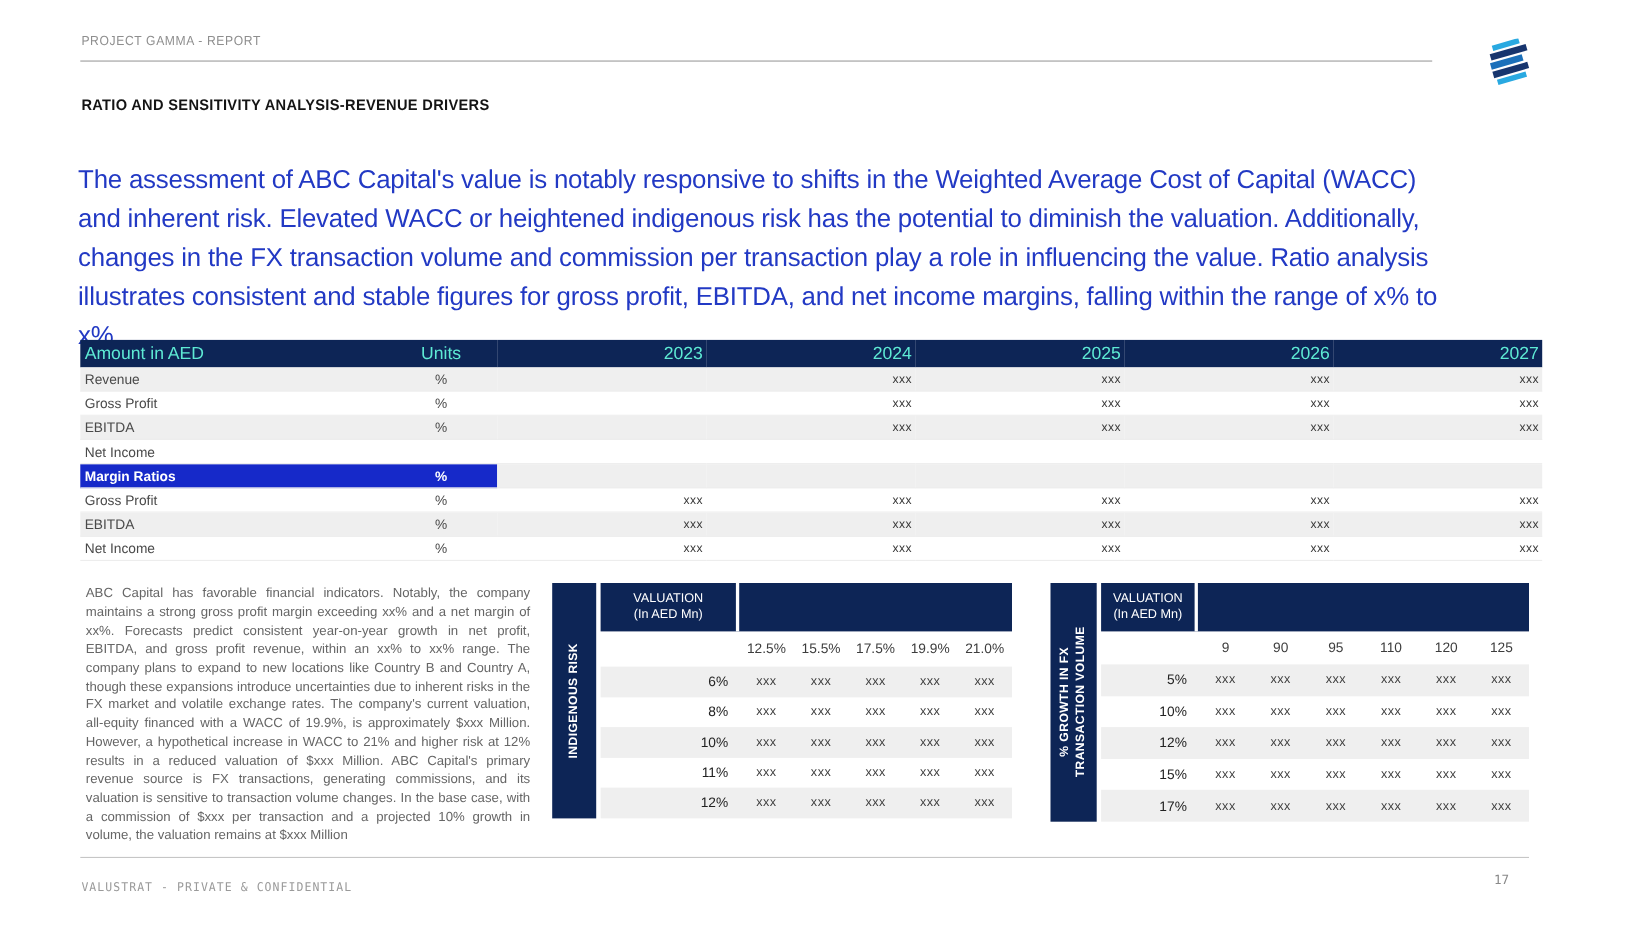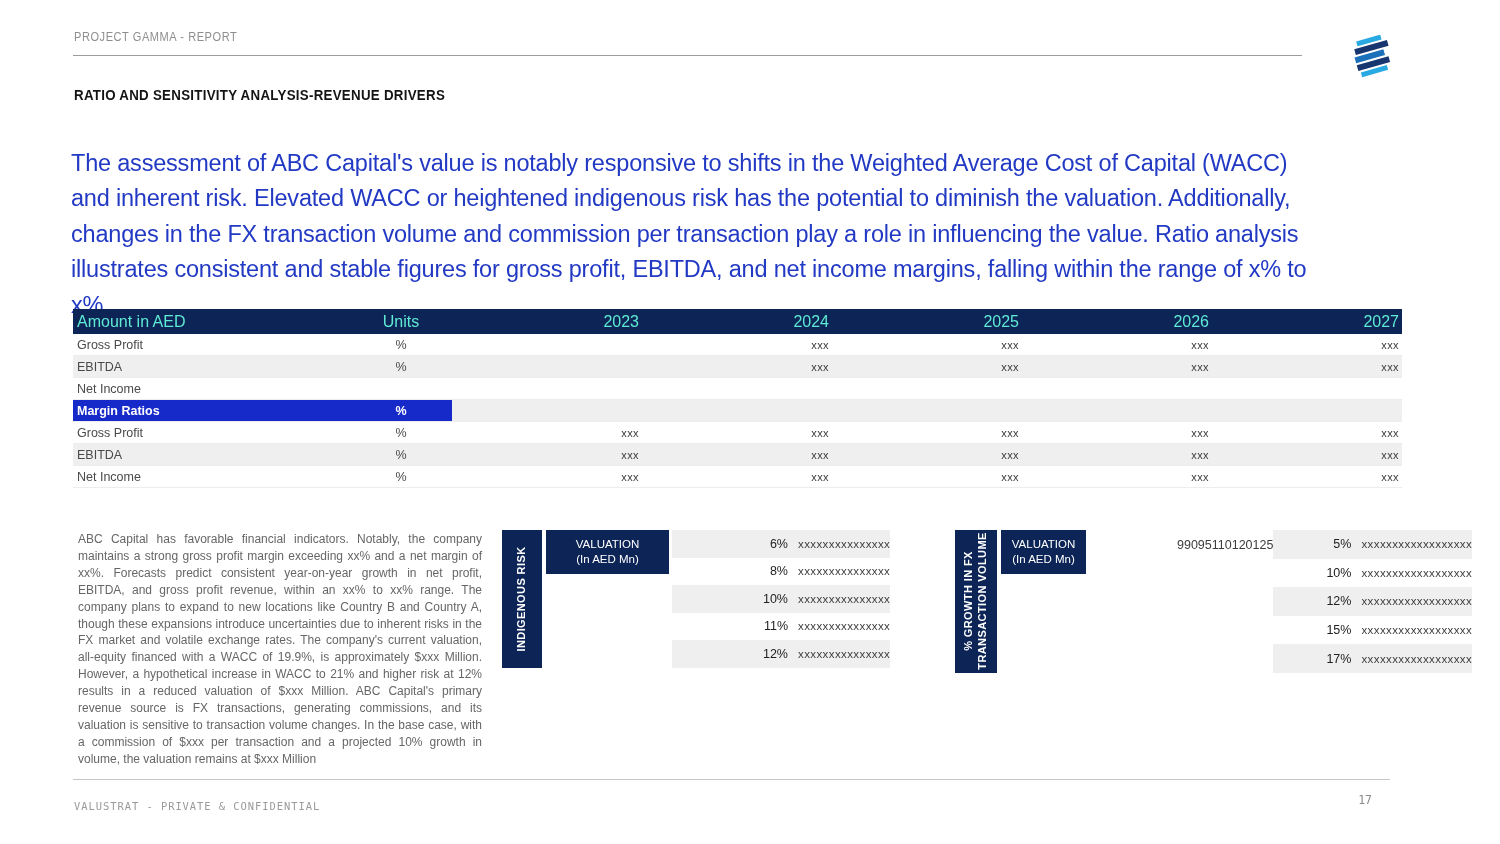--- a/index.html
+++ b/index.html
@@ -62,21 +62,21 @@
   .sens-0{left:502px;width:418px;}
   .sens-1{left:955px;width:435px;}
   .vbar{background:var(--navy);position:relative;margin-right:4px;flex:0 0 auto;}
   .sens-0 .vbar{width:40px;}
   .sens-1 .vbar{width:42px;}
   .vtext{
     position:absolute;top:50%;left:50%;transform:translate(-50%,-50%) rotate(-90deg);
     width:205px;text-align:center;color:#fff;font-size:11px;font-weight:bold;
     letter-spacing:.4px;line-height:1.25;white-space:pre-line;
   }
-  .scontent{flex:1;display:flex;}
+  .scontent{flex:1;display:flex;flex-direction:column;}
   .shead{display:flex;background:var(--navy);height:44px;color:#fff;}
   .corner{
     display:flex;flex-direction:column;justify-content:center;align-items:center;
     font-size:11.5px;line-height:1.3;border-right:3px solid #fff;box-sizing:border-box;flex:0 0 auto;
   }
   .sens-0 .corner{width:126px;}
   .sens-1 .corner{width:88px;}
   .htitle{
     flex:1;display:flex;align-items:center;justify-content:center;text-align:center;
     font-size:11.5px;line-height:1.35;padding:0 8px;
@@ -137,20 +137,29 @@
           <th class="c-label">Amount in AED</th>
           <th class="c-units">Units</th>
           <th class="c-year">2023</th>
           <th class="c-year">2024</th>
           <th class="c-year">2025</th>
           <th class="c-year">2026</th>
           <th class="c-year">2027</th>
         </tr>
       </thead>
     <tbody>
+        <tr class="shaded">
+          <td class="c-label">Revenue</td>
+          <td class="c-units">%</td>
+          <td class="c-year"></td>
+          <td class="c-year">xxx</td>
+          <td class="c-year">xxx</td>
+          <td class="c-year">xxx</td>
+          <td class="c-year">xxx</td>
+        </tr>
         <tr>
           <td class="c-label">Gross Profit</td>
           <td class="c-units">%</td>
           <td class="c-year"></td>
           <td class="c-year">xxx</td>
           <td class="c-year">xxx</td>
           <td class="c-year">xxx</td>
           <td class="c-year">xxx</td>
         </tr>
         <tr class="shaded">
@@ -216,20 +225,28 @@
     <div class="vbar">
       <div class="vtext">INDIGENOUS RISK</div>
     </div>
     <div class="scontent">
       <div class="shead">
         <div class="corner">
           <span class="corner-l1">VALUATION</span>
           <span class="corner-l2">(In AED Mn)</span>
         </div>
       </div>
+      <div class="subrow">
+          <div class="rlabel"></div>
+          <div class="scell">12.5%</div>
+          <div class="scell">15.5%</div>
+          <div class="scell">17.5%</div>
+          <div class="scell">19.9%</div>
+          <div class="scell">21.0%</div>
+        </div>
       <div class="sbody">
           <div class="srow">
             <div class="rlabel">6%</div>
             <div class="scell">xxx</div>
             <div class="scell">xxx</div>
             <div class="scell">xxx</div>
             <div class="scell">xxx</div>
             <div class="scell">xxx</div>
           </div>
           <div class="srow">

